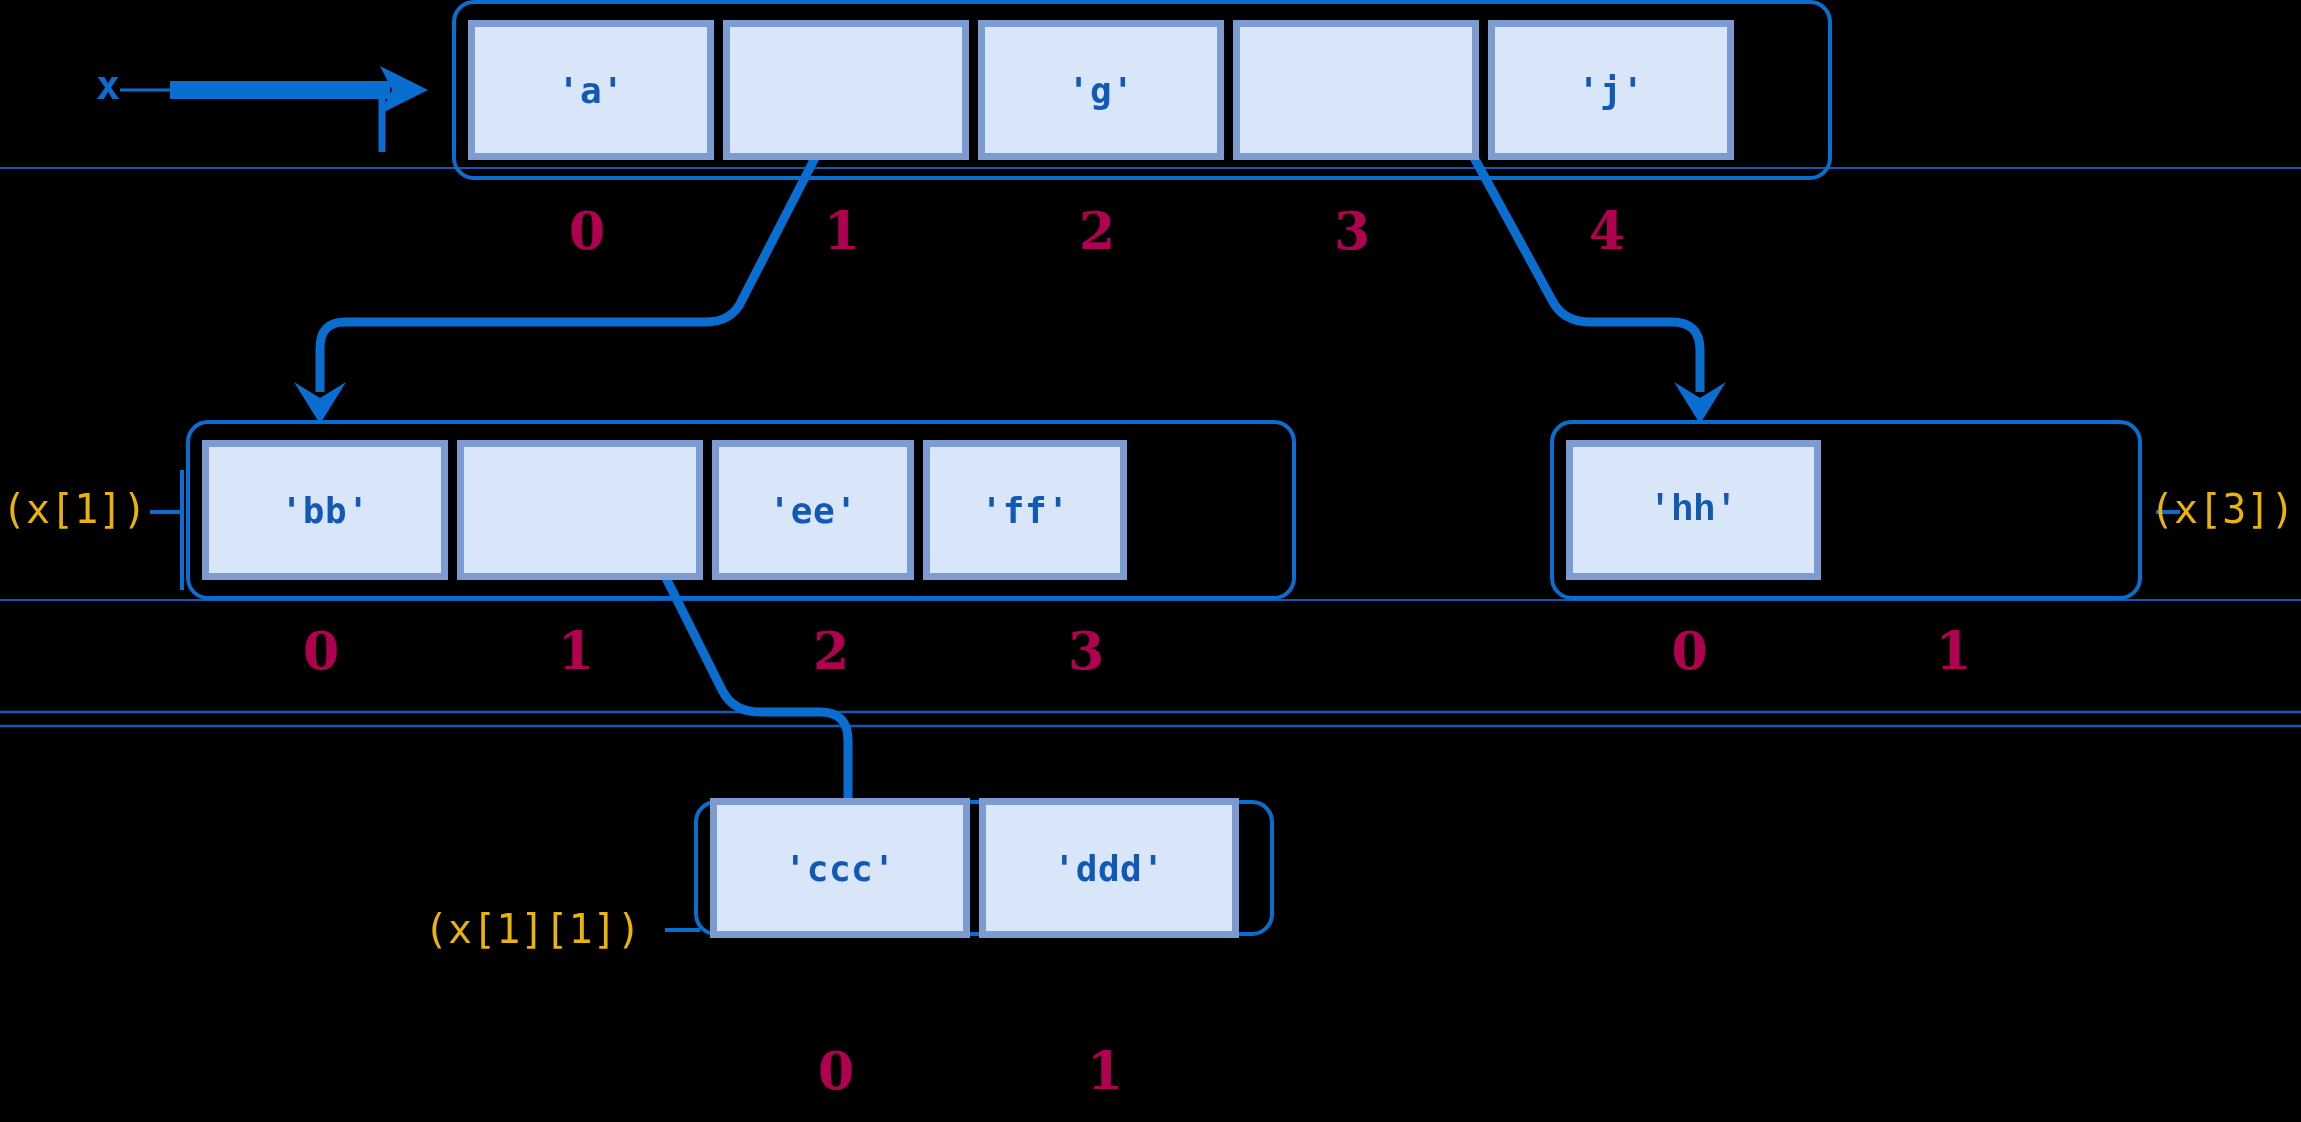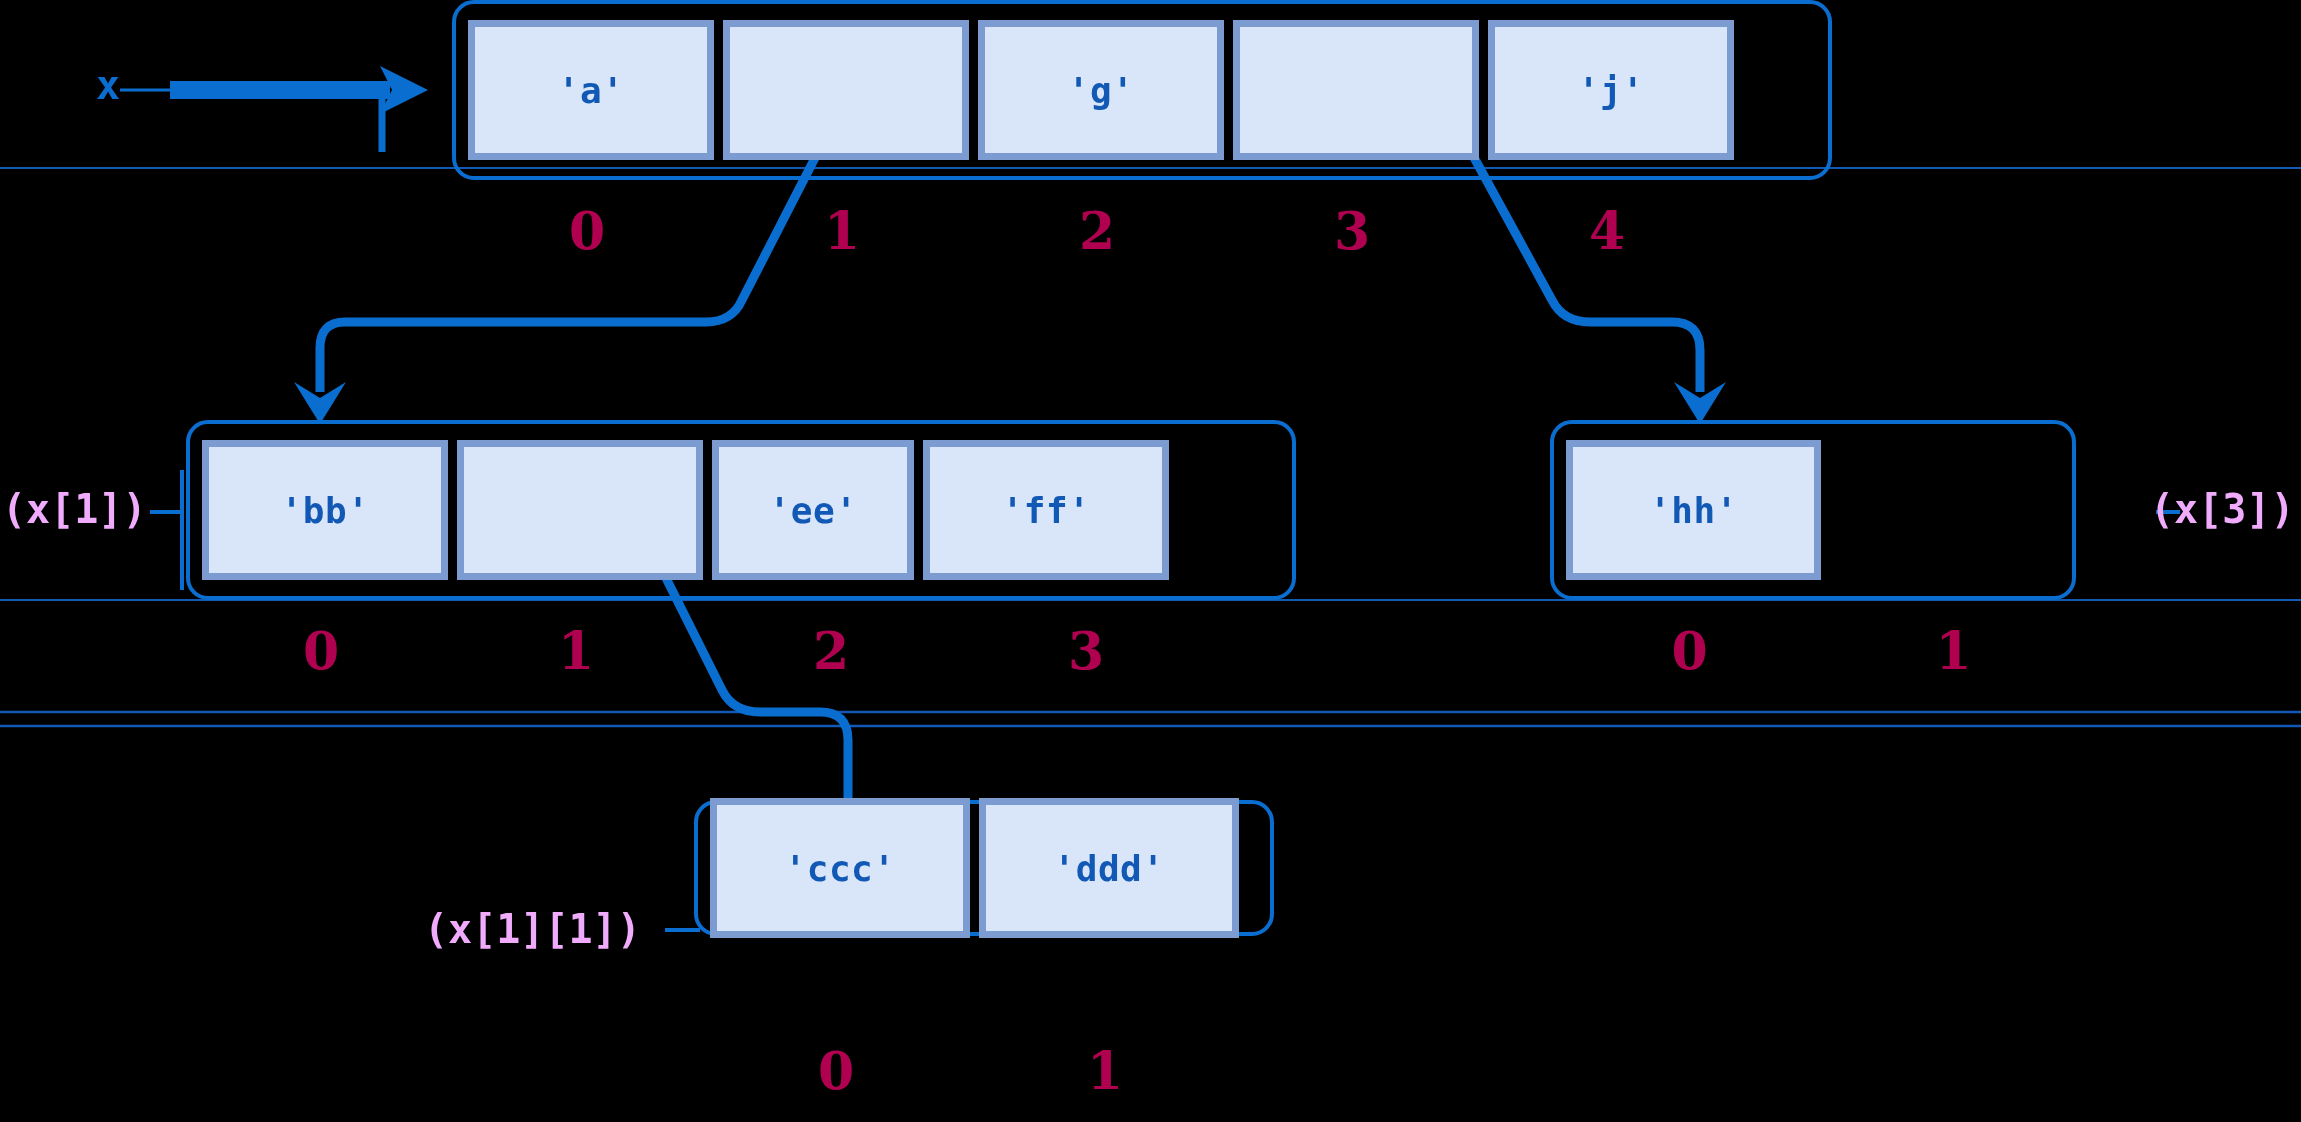--- a/index.html
+++ b/index.html
@@ -56,22 +56,22 @@
   .idx {
     text-align: center;
     color: #b00050;
     font-weight: bold;
     font-family: "DejaVu Serif", "Liberation Serif", serif;
   }
 
   
   .vlabel {
     position: absolute;
-    color: #f0abfc;
-    font-weight: bold;
+    color: #eab308;
+    font-weight: normal;
     white-space: nowrap;
     font-family: "DejaVu Sans Mono", "Liberation Mono", monospace;
   }
   .rootlabel {
     position: absolute;
     color: #0a6ed1;
     font-weight: bold;
     font-family: "DejaVu Sans Mono", "Liberation Mono", monospace;
   }
 </style>
@@ -131,31 +131,31 @@
     <div class="idx" style="width:246px; font-size:52px;">3</div>
     <div class="idx" style="width:246px; font-size:52px;">4</div>
   </div>
 
   <div class="vlabel" style="left:2px; top:486px; font-size:40px;">(x[1])</div>
 
   <div class="arr" style="left:186px; top:420px; width:1110px; height:180px;">
     <div class="cell" style="width:246px; height:140px; font-size:36px;">'bb'</div>
     <div class="cell empty" style="width:246px; height:140px; font-size:36px;"></div>
     <div class="cell" style="width:202px; height:140px; font-size:36px;">'ee'</div>
-    <div class="cell" style="width:246px; height:140px; font-size:36px;">'ff'</div>
+    <div class="cell" style="width:204px; height:140px; font-size:36px;">'ff'</div>
   </div>
 
   <div class="idxrow" style="left:198px; top:620px; width:1086px; gap:9px;">
     <div class="idx" style="width:246px; font-size:52px;">0</div>
     <div class="idx" style="width:246px; font-size:52px;">1</div>
     <div class="idx" style="width:246px; font-size:52px;">2</div>
     <div class="idx" style="width:246px; font-size:52px;">3</div>
   </div>
 
-  <div class="arr" style="left:1550px; top:420px; width:526px; height:180px;">
+  <div class="arr" style="left:1550px; top:420px; width:592px; height:180px;font-family:Liberation Mono, monospace;">
     <div class="cell" style="width:255px; height:140px; font-size:36px;">'hh'</div>
   </div>
 
   <div class="vlabel" style="left:2150px; top:486px; font-size:40px;">(x[3])</div>
 
   <div class="idxrow" style="left:1562px; top:620px; width:546px; gap:9px;">
     <div class="idx" style="width:255px; font-size:52px;">0</div>
     <div class="idx" style="width:255px; font-size:52px;">1</div>
   </div>
 

